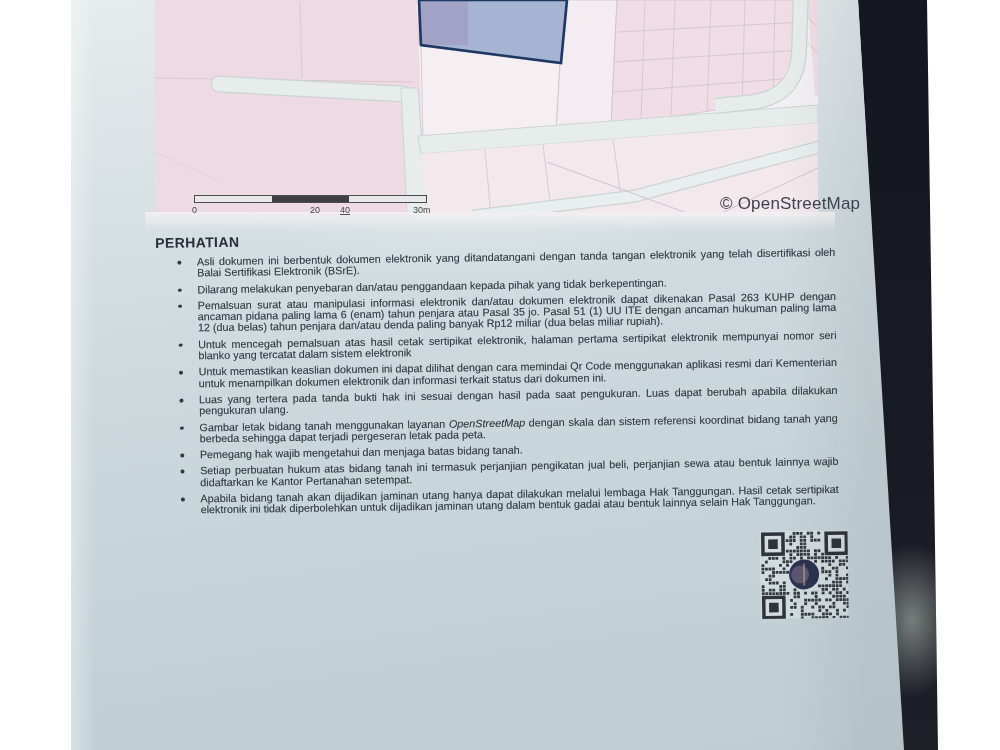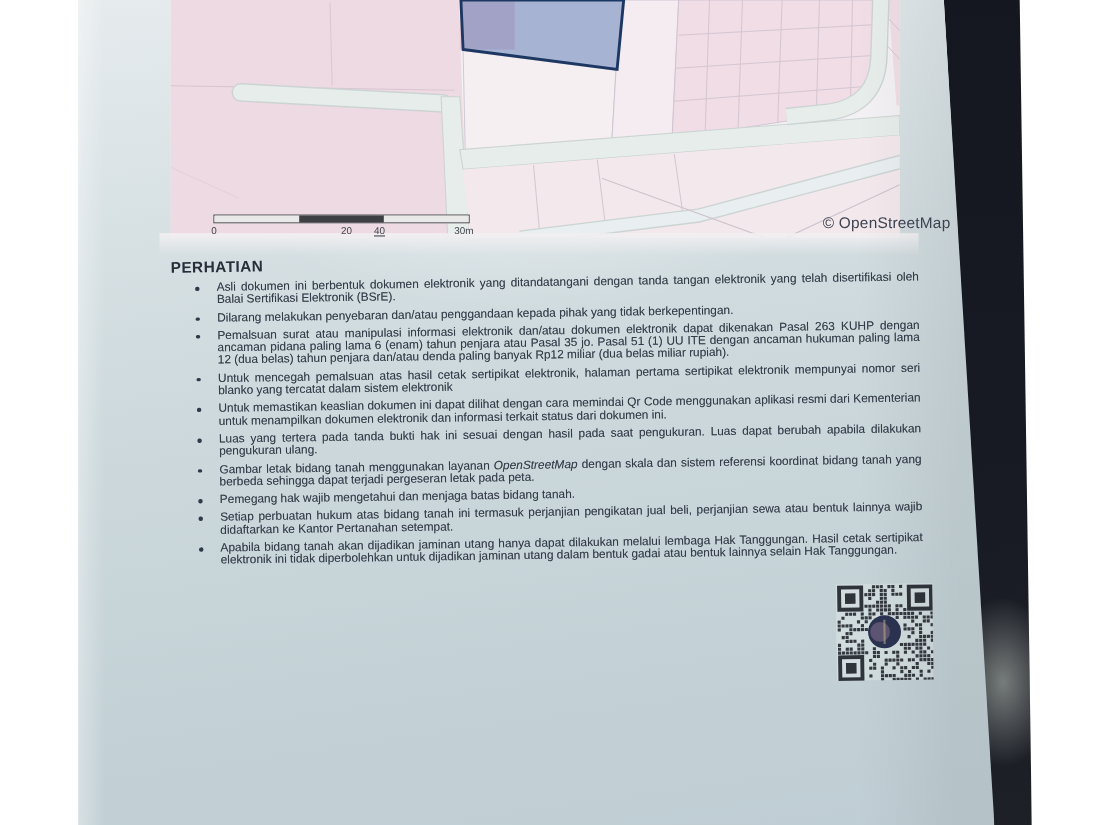--- a/index.html
+++ b/index.html
@@ -31,22 +31,22 @@
   .seg{position:absolute;top:0;height:100%;}
   .seg.s1{left:0;width:33.4%;background:#e9e9e9;}
   .seg.s2{left:33.4%;width:33.3%;background:#3e3f42;}
   .seg.s3{left:66.7%;width:33.3%;background:#e9e9e9;}
   .ticks span{position:absolute;top:10px;font-size:9px;color:#43474e;}
   .ticks span:nth-child(1){left:-2px;}
   .ticks span:nth-child(2){left:70px;margin-left:46px;}
   .ticks span:nth-child(3){left:146px;text-decoration:underline;}
   .ticks span:nth-child(4){left:219px;}
   
-  .attribution{position:absolute;left:748px;top:194px;z-index:3;
-      font-size:14px;color:#3d4250;letter-spacing:.2px;}
+  .attribution{position:absolute;left:720px;top:194px;z-index:3;
+      font-size:17px;color:#3d4250;letter-spacing:.2px;}
   
   .notice{position:absolute;left:155px;top:236px;width:686px;
       transform:rotate(-0.85deg);transform-origin:0 0;color:#323a46;}
   .notice h1{margin:0 0 6px 0;font-size:14px;line-height:15px;font-weight:bold;
       color:#272e3a;letter-spacing:.4px;}
   #bullet-list{list-style:none;margin:0;padding:0;}
   .bullet{display:flex;margin:0 0 5px 22px;padding-right:6px;}
   .dot{flex:0 0 auto;width:3.6px;height:3.6px;border-radius:50%;background:#30384a;
       margin:4px 16px 0 0;}
   .btxt{flex:1;font-size:10.8px;line-height:11.3px;text-align:justify;

